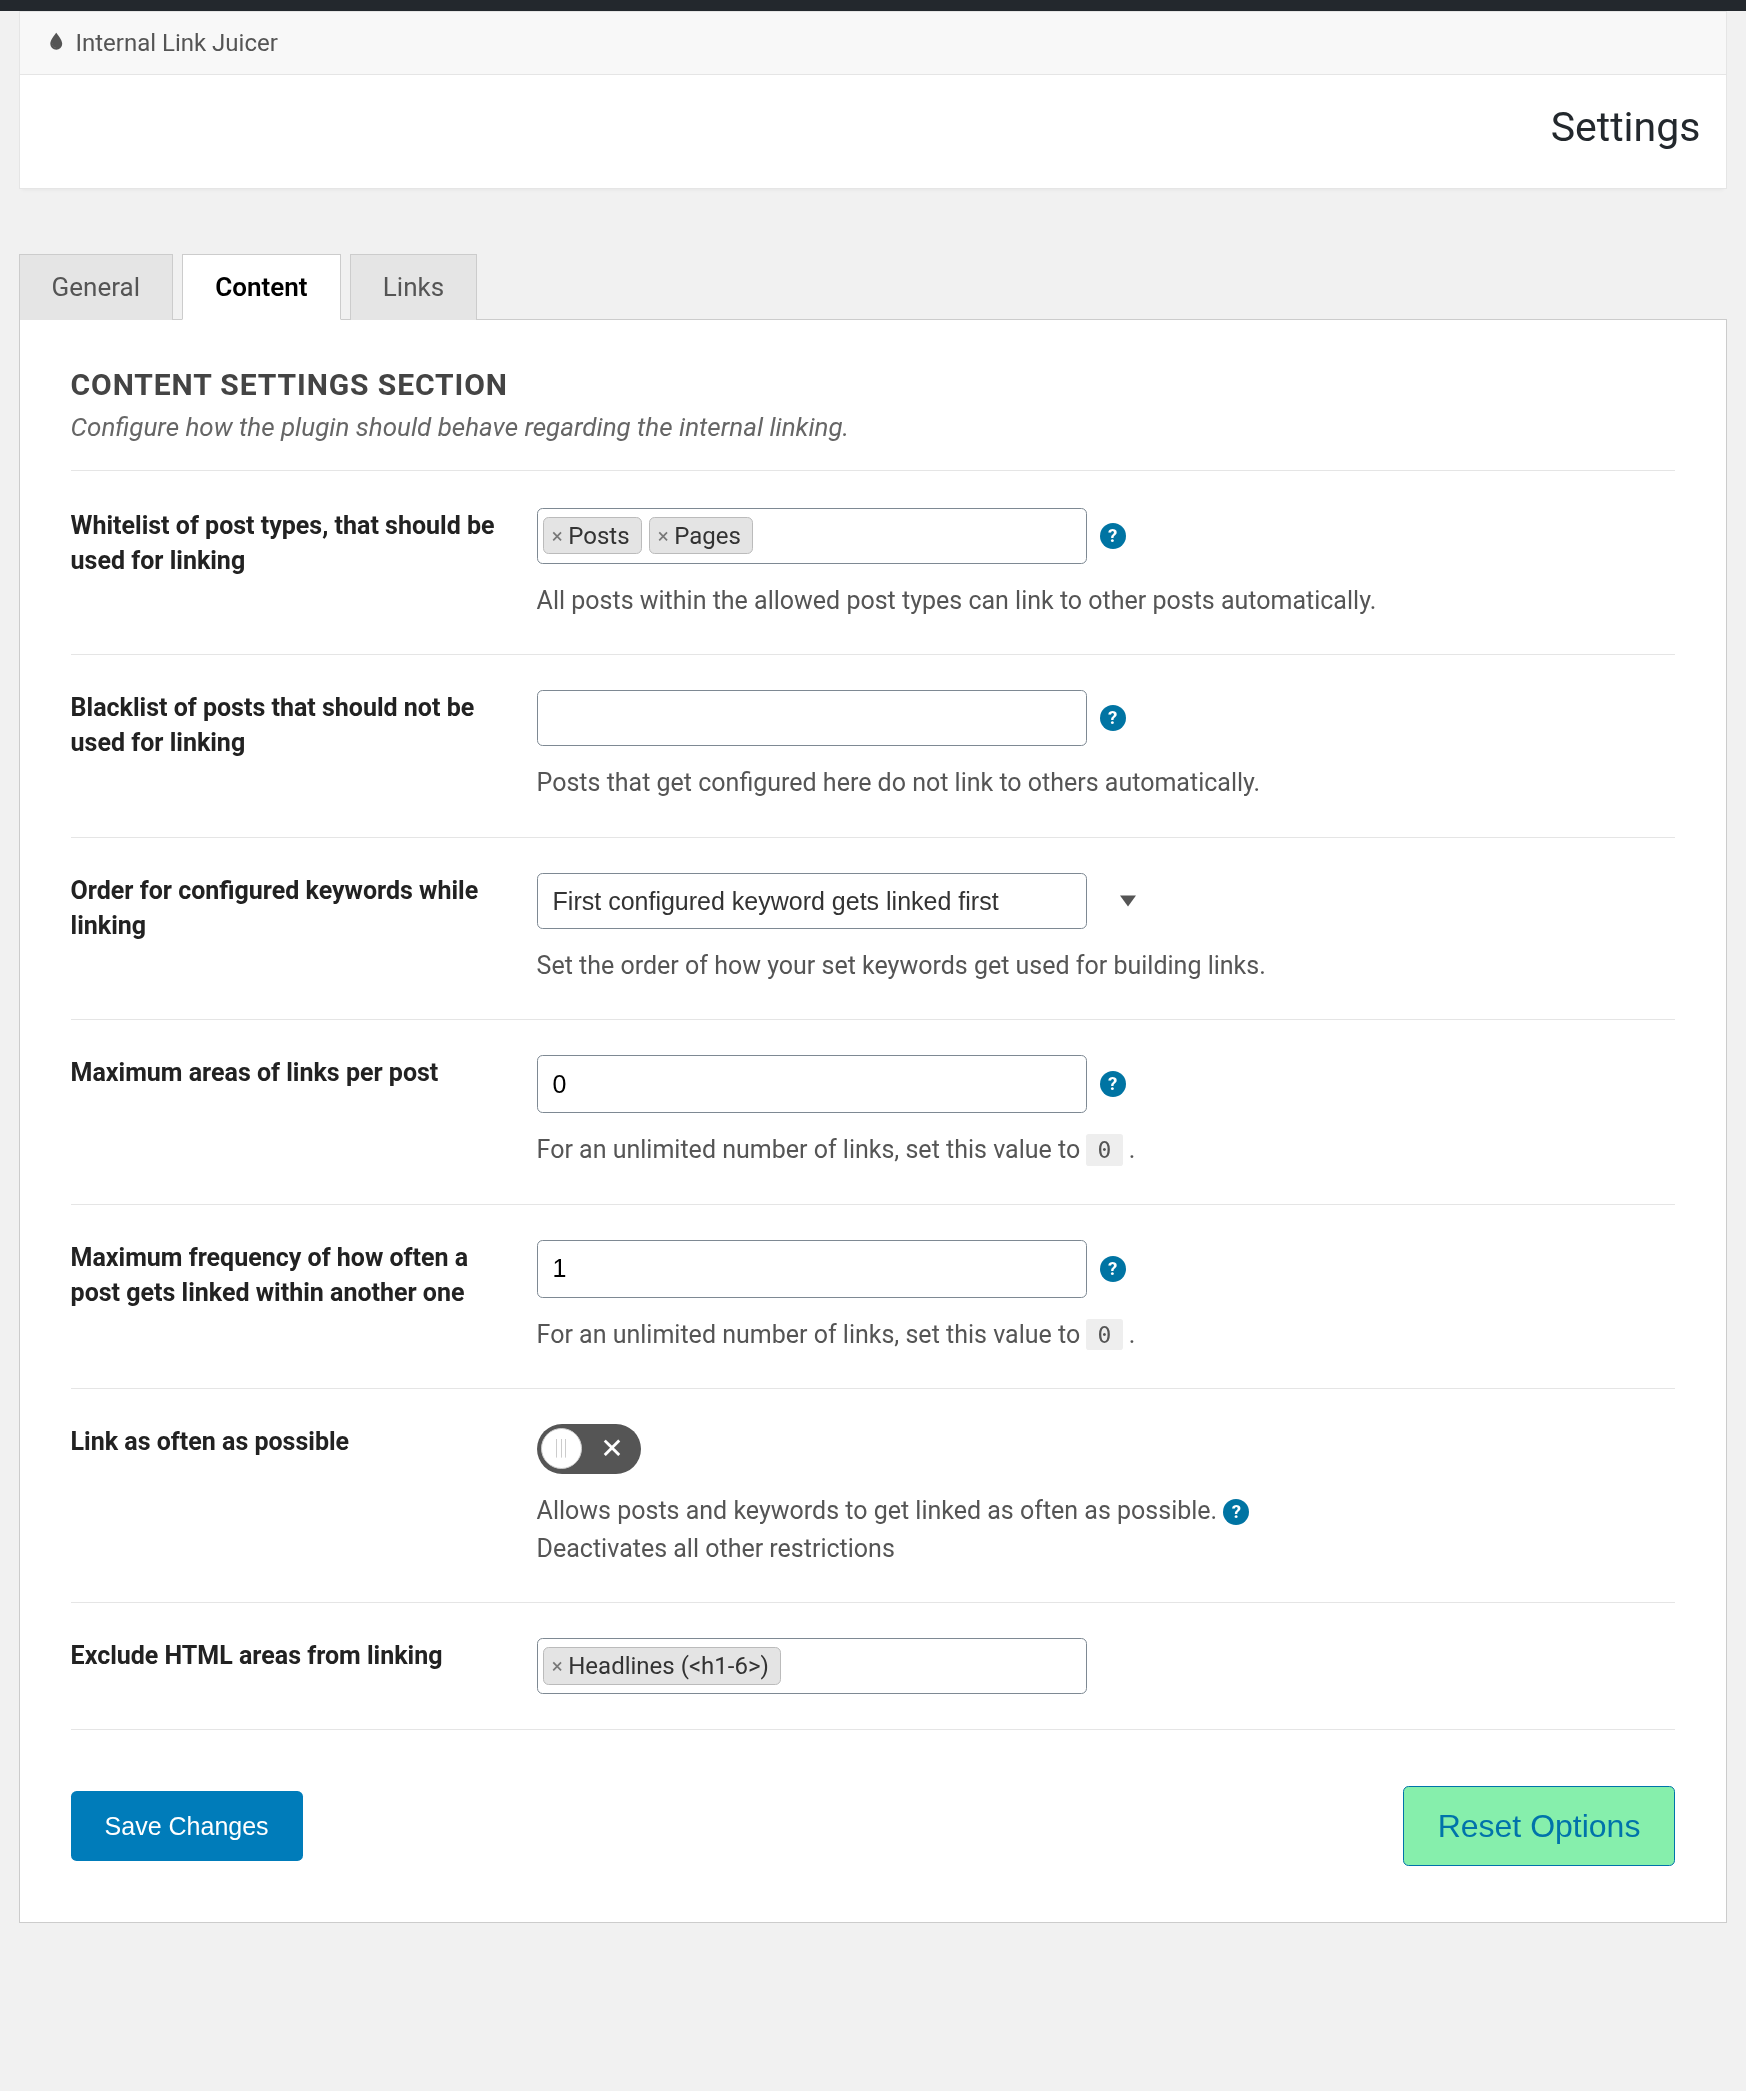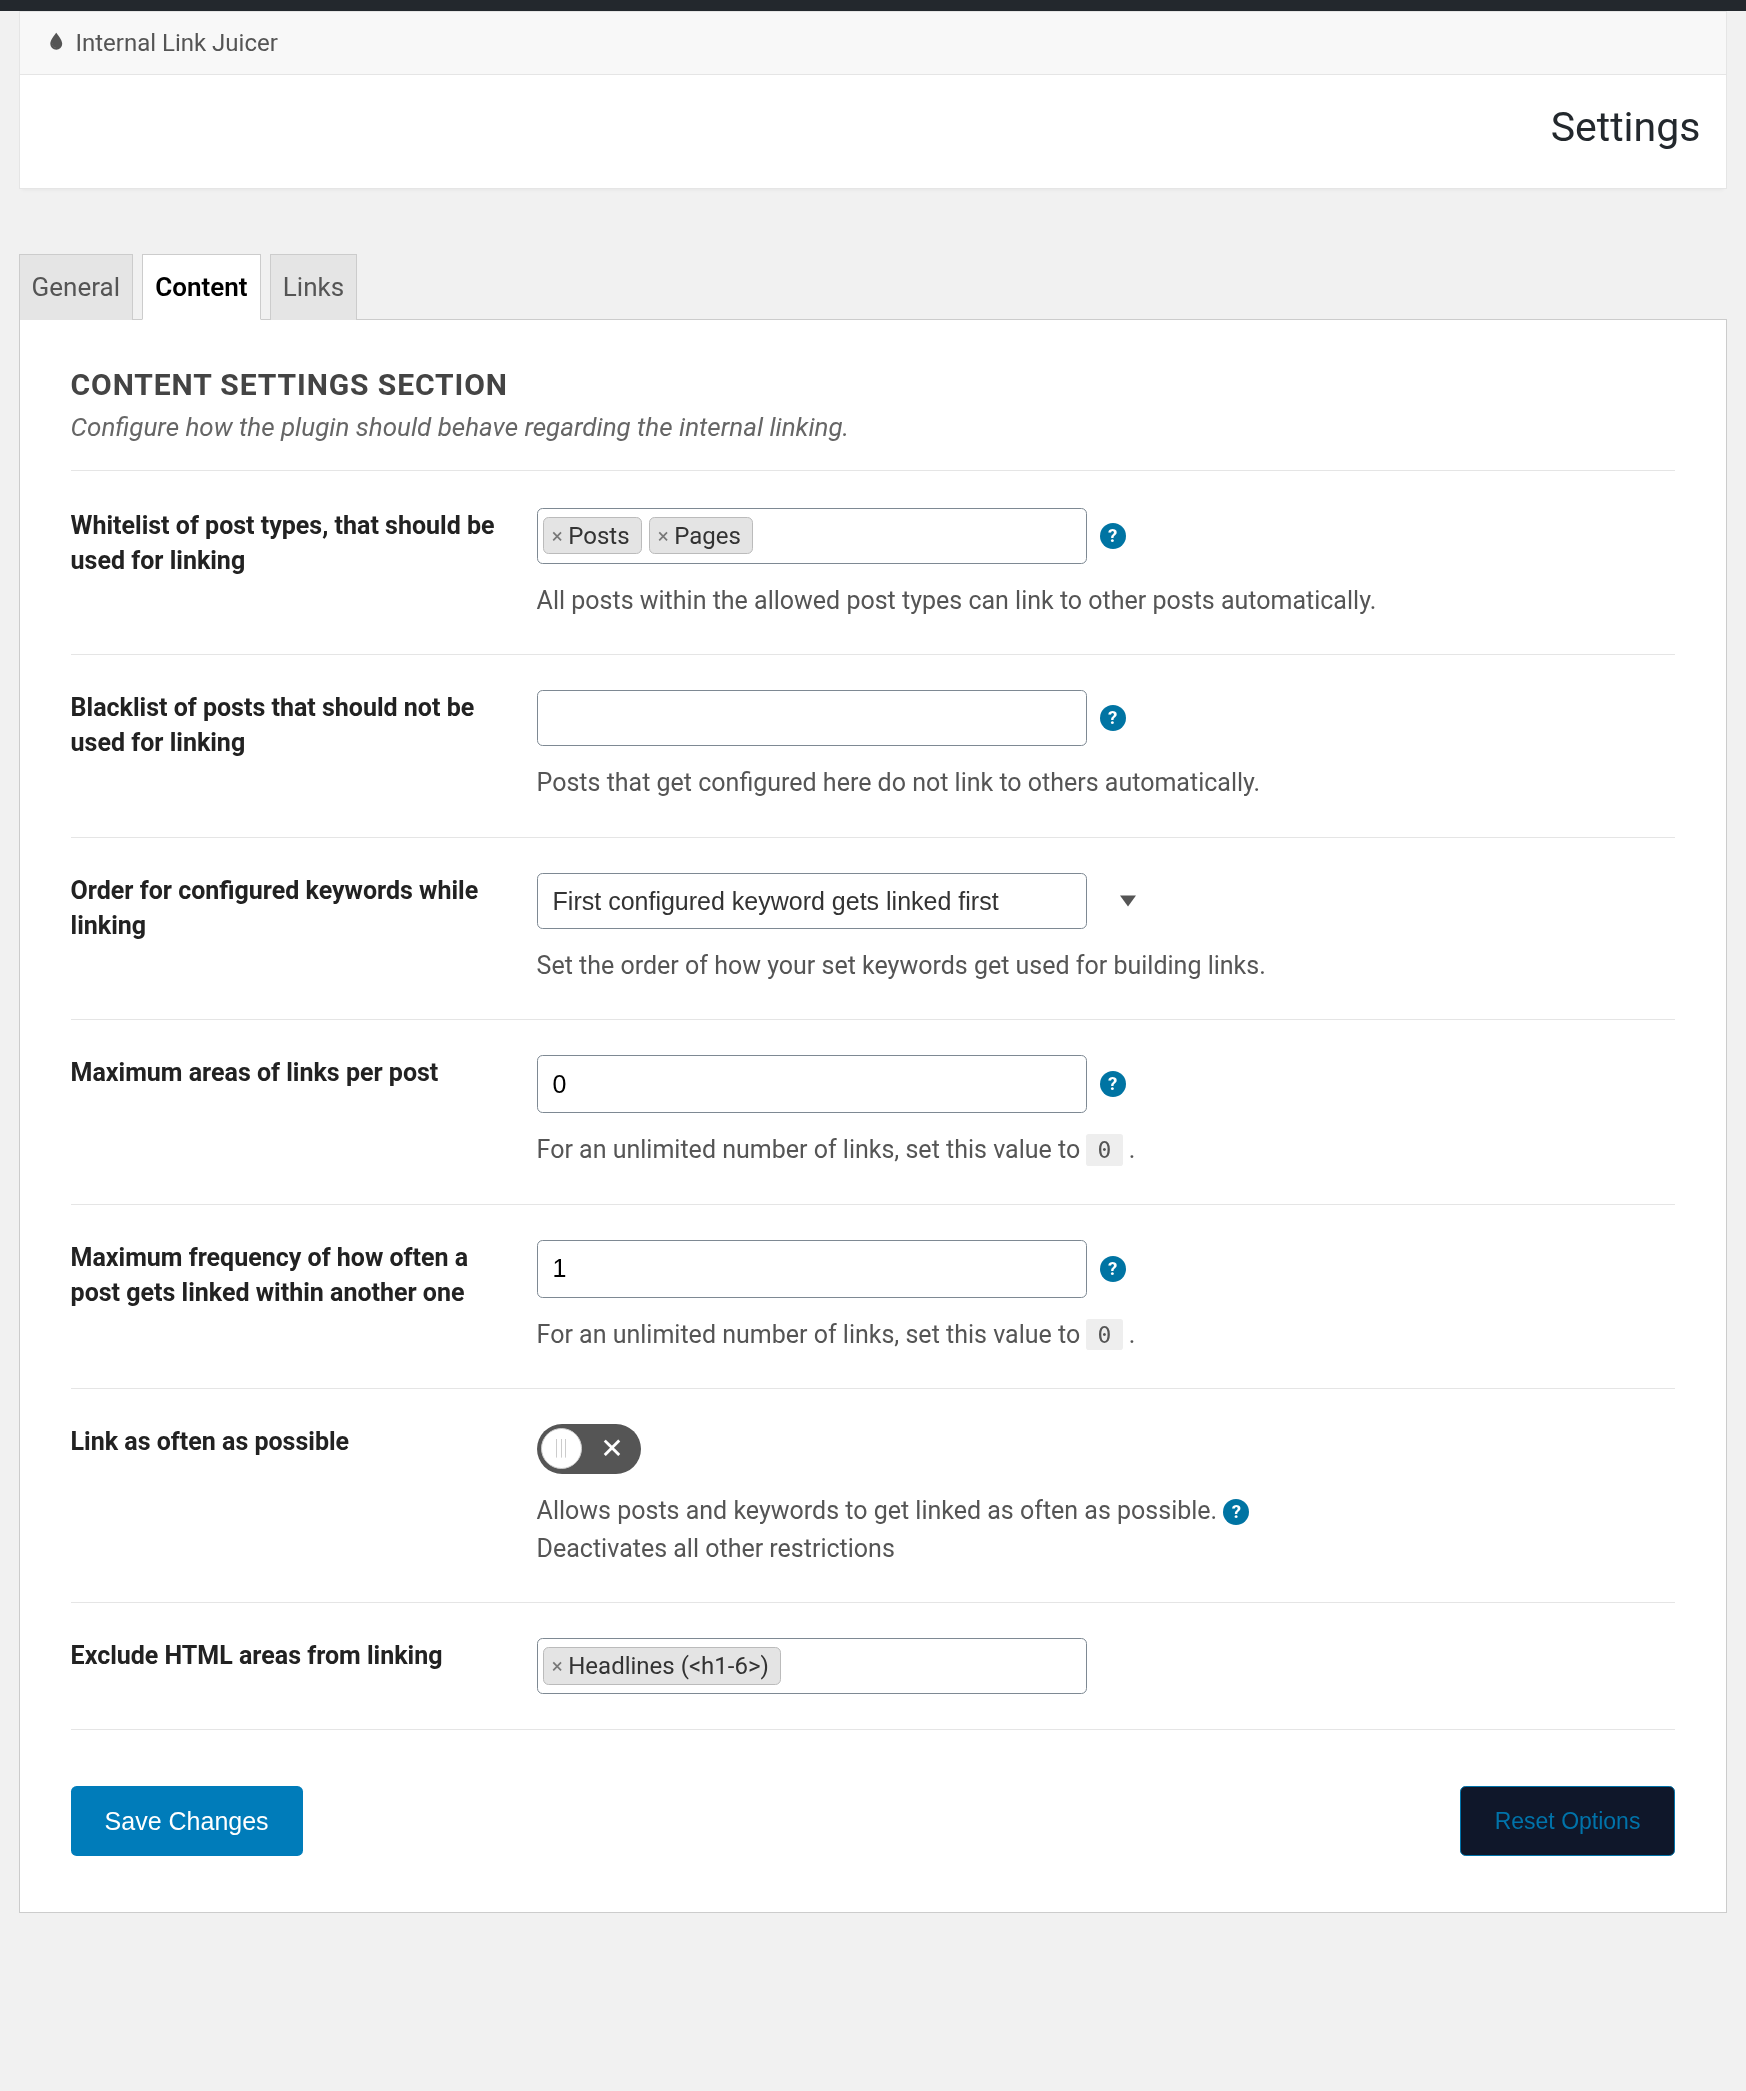--- a/index.html
+++ b/index.html
@@ -33,21 +33,21 @@
     margin: 0 18.6px;
     padding: 28px 26px 37px;
     font-size: 41px;
     color: #23282d;
     box-shadow: 0 3.7px 3.7px -2.8px rgba(0,0,0,0.05);
     text-align: right;
   }
   .content-wrap { margin: 65px 18.6px 0; }
   .tab-row { display:flex; }
   .tab {
-    padding: 17px 12px;
+    padding: 17px 32px;
     font-size: 26px;
     color: #555;
     background: #e5e5e5;
     border: 0.9px solid #ccc;
     border-bottom: none;
     margin-right: 9.3px;
     cursor: pointer;
   }
   .tab.active {
     background: #fff;
@@ -122,22 +122,22 @@
     background-image: linear-gradient(90deg,#ccc 0 0.9px, transparent 0.9px 4.7px,#ccc 4.7px 5.6px, transparent 5.6px 9.3px,#ccc 9.3px 10.3px,transparent 10.3px);
     background-size:11.2px 18.6px; background-position:center; background-repeat:no-repeat;
   }
   .toggle-x { position:absolute; right:17px; color:#fff; font-size:28px; line-height:1; }
   .btn-row { display:flex; justify-content:space-between; margin-top:56px; align-items:center; }
   .btn-primary {
     background:#007cba; color:#fff; border:none; border-radius:5.6px; padding:20.5px 34px;
     font-size:25px; cursor:pointer;
   }
   .btn-secondary {
-    background:#0f172a; color:#0073aa; border:0.9px solid #0073aa; border-radius:5.6px;
-    padding:20.5px 34px; font-size:23px; cursor:pointer;
+    background:#86efac; color:#0073aa; border:0.9px solid #0073aa; border-radius:5.6px;
+    padding:20.5px 34px; font-size:32px; cursor:pointer;
   }
 </style>
 </head>
 <body>
 
 <div class="topbar"></div>
 
 <div class="plugin-bar">
   <span>
     <svg viewBox="0 0 24 24">

